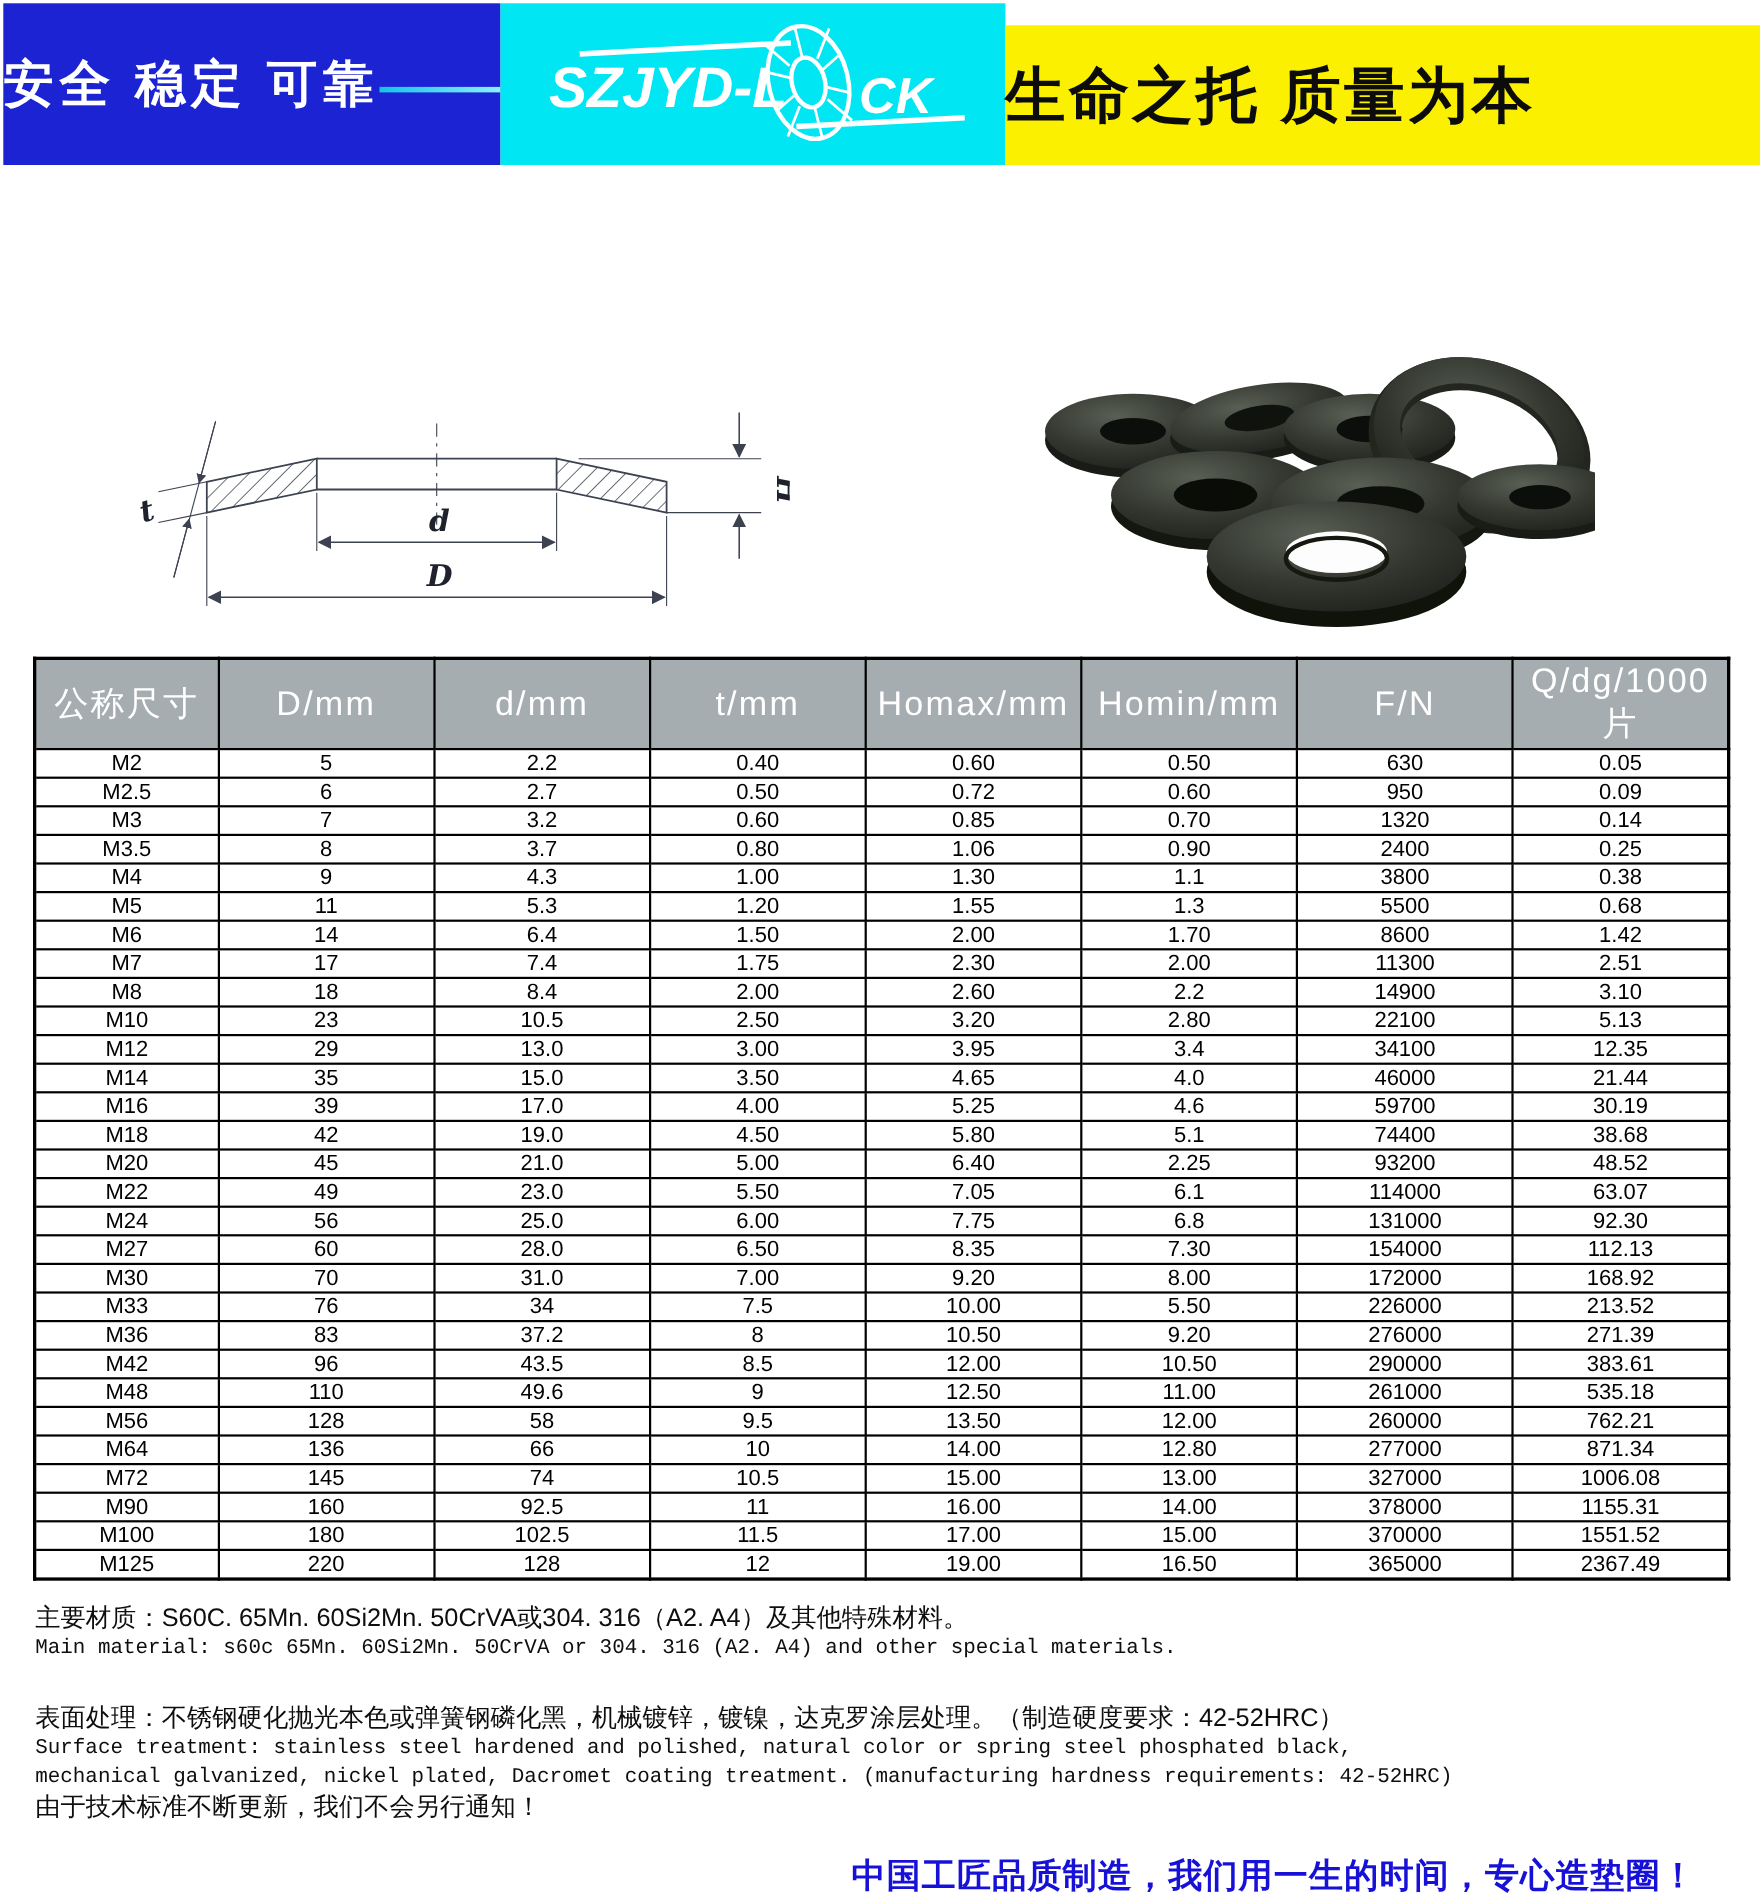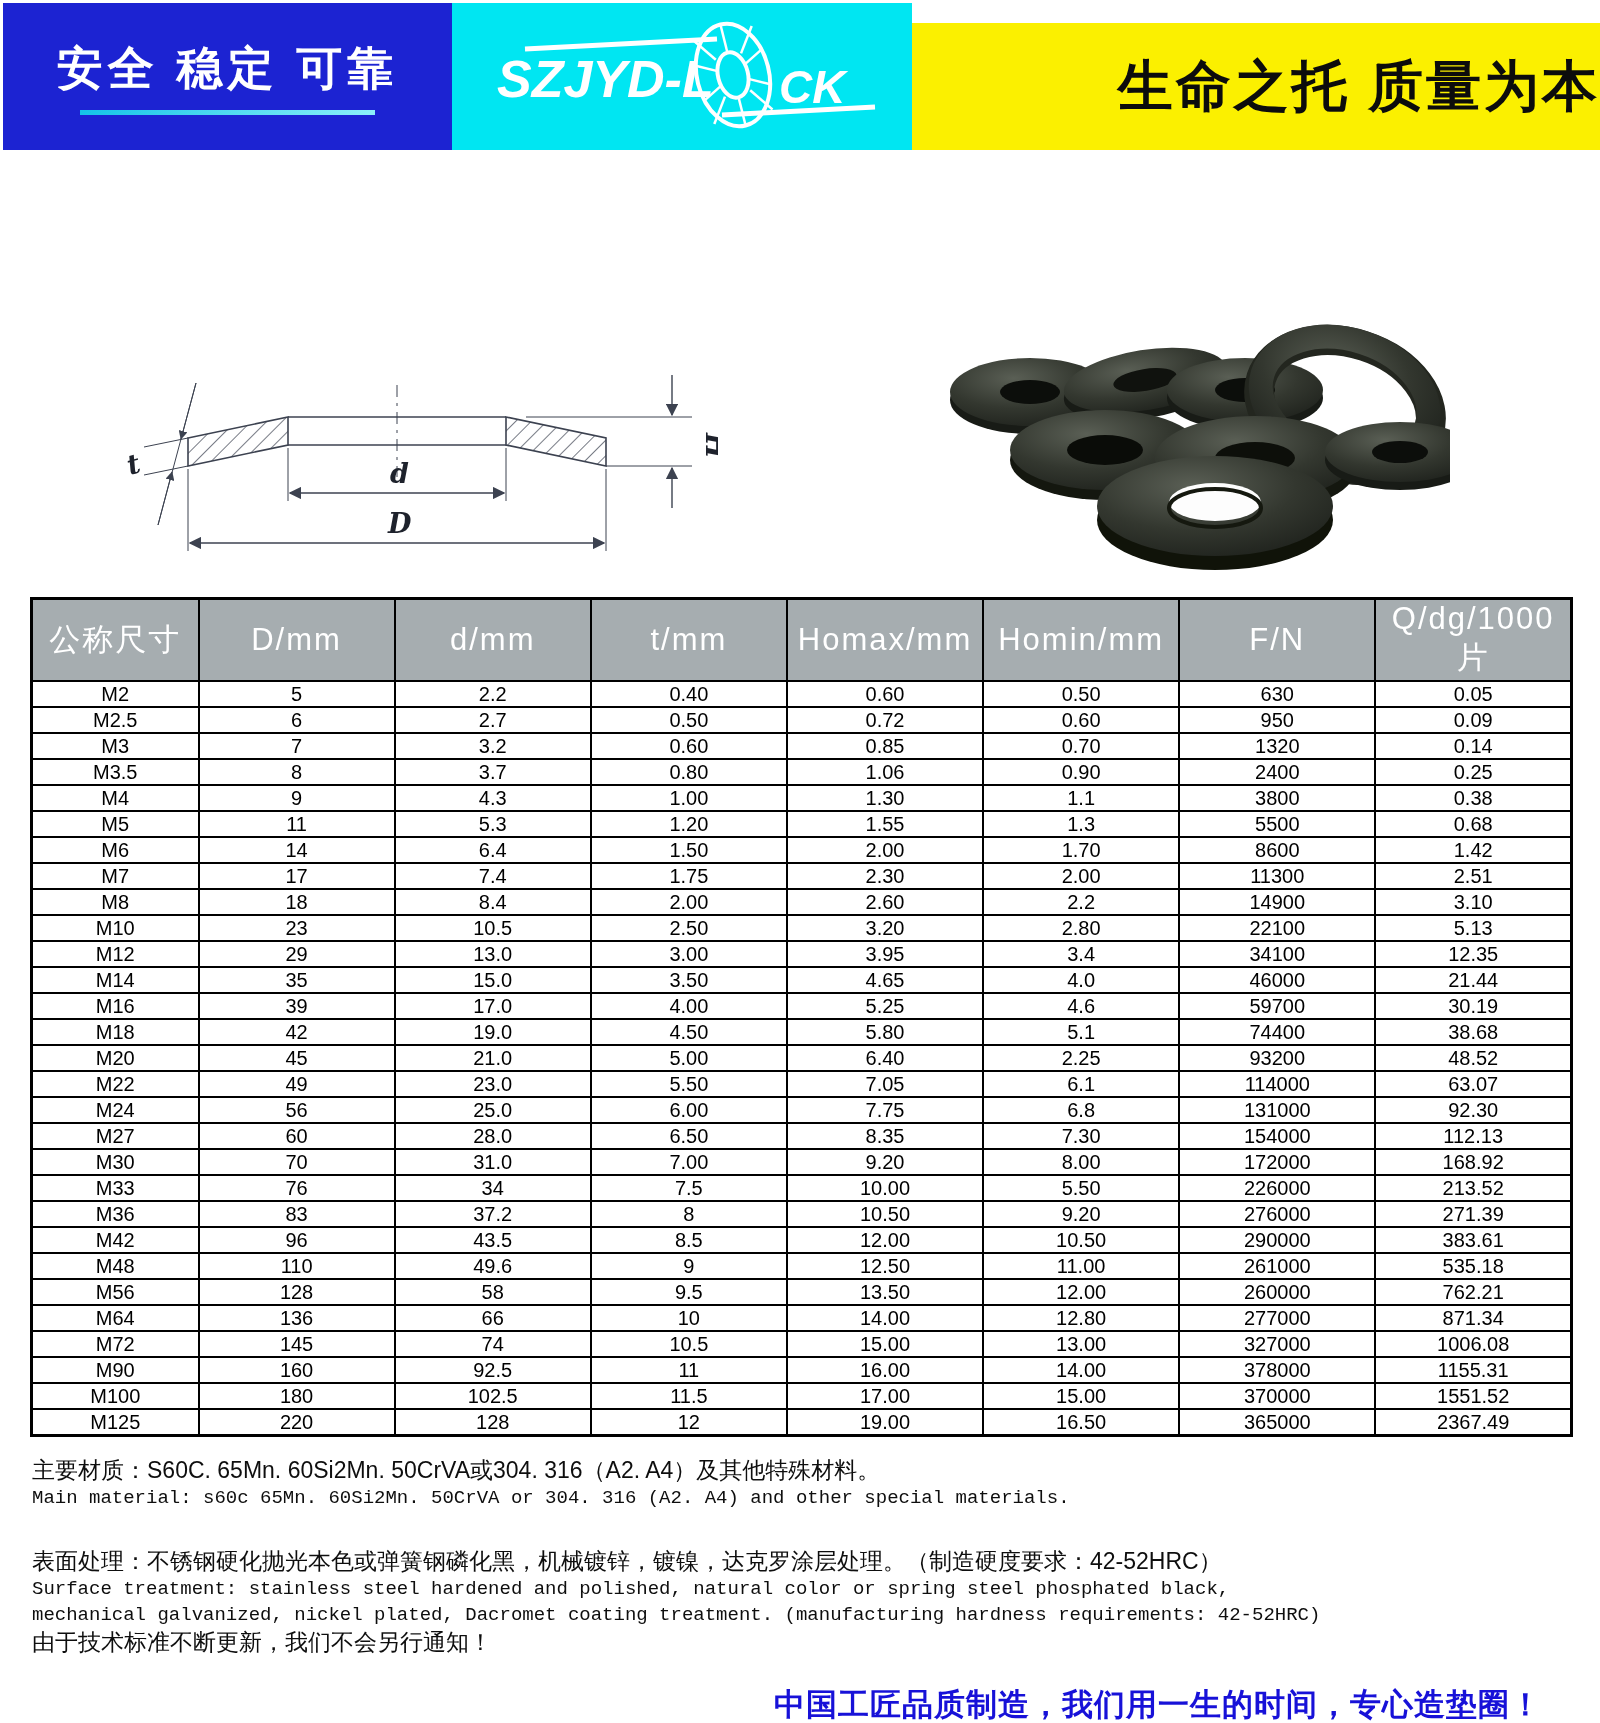--- a/index.html
+++ b/index.html
@@ -2,25 +2,25 @@
 <html><head>
 <meta charset="utf-8">
 <style>
   * { box-sizing: border-box; }
   html,body { margin:0; padding:0; background:#fff; }
   body { width:1600px; height:1723px; font-family:"Liberation Sans", sans-serif; }
   .page { position:relative; width:1600px; height:1723px; background:#fff; overflow:hidden; }
 
   
   .banner { position:absolute; top:3px; left:3px; right:0; height:147px; display:flex; }
-  .banner-left { width:452px; background:#1c23d2; display:flex; flex-direction:column; align-items:center; justify-content:center; }
+  .banner-left { width:452px; background:#1c23d2; display:flex; flex-direction:row; align-items:center; justify-content:center; }
   .banner-left-text { color:#fff; font-size:46px; font-weight:bold; letter-spacing:5px; white-space:nowrap; }
   .banner-underline { width:295px; height:5px; margin-top:10px; background:linear-gradient(90deg,#14c3e8,#8df0fa); }
   .banner-logo { width:463px; background:#00e6f2; display:flex; align-items:center; justify-content:center; }
-  .banner-right { width:693px; background:#fbf000; display:flex; align-items:center; justify-content:flex-end;margin-top:20px; }
+  .banner-right { width:693px; background:#fbf000; display:flex; align-items:center; justify-content:flex-start;margin-top:20px; }
   .banner-right-text { color:#0c0c0c; font-size:55px; font-weight:bold; letter-spacing:3px; white-space:nowrap; }
   .banner-end { flex:1; background:#00e6f2; }
 
   
   .title-block { position:absolute; left:30px; top:230px; color:#232270; }
   .title-zh { margin:0; font-size:54px; font-weight:bold; letter-spacing:1px; }
   .title-en { margin:6px 0 0 1px; font-size:33px; font-weight:500; }
 
   
   .drawing { position:absolute; left:78px; top:345px; }

